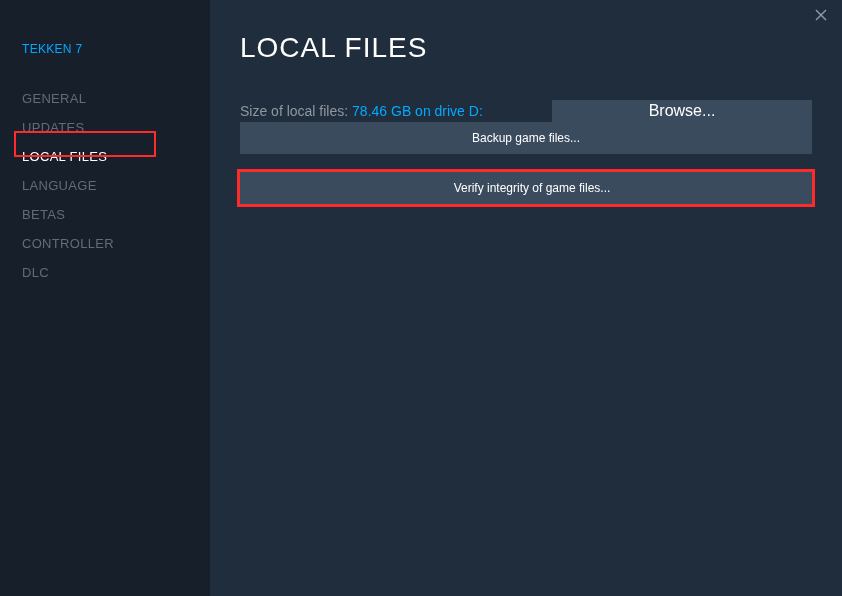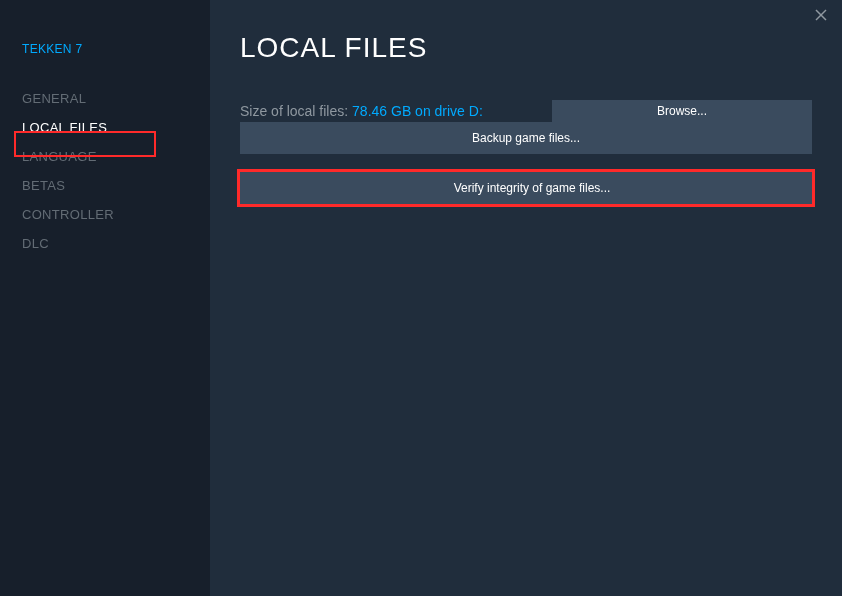--- a/index.html
+++ b/index.html
@@ -89,21 +89,21 @@
       color: #8f98a0;
     }
     .size-value {
       color: #00aaff;
     }
     .btn {
       background: #3a4b5e;
       color: #ffffff;
       border: none;
       height: 22px;
-      font-size: 12px;
+      font-size: 16px;
       cursor: pointer;
       display: flex;
       align-items: center;
       justify-content: center;
       font-family: inherit;
     }
     .btn.browse {
       width: 260px;
     }
     .btn.full {
@@ -125,20 +125,21 @@
     .actions {
       width: 100%;
     }
   </style>
 </head>
 <body>
 
 <div class="sidebar">
   <div class="game-title">TEKKEN 7</div>
   <div class="nav-item">GENERAL</div>
+  <div class="nav-item">UPDATES</div>
   <div class="nav-item active">LOCAL FILES</div>
   <div class="nav-item">LANGUAGE</div>
   <div class="nav-item">BETAS</div>
   <div class="nav-item">CONTROLLER</div>
   <div class="nav-item">DLC</div>
   <div class="highlight-sidebar"></div>
 </div>
 
 <div class="main">
   <div class="close-btn">

